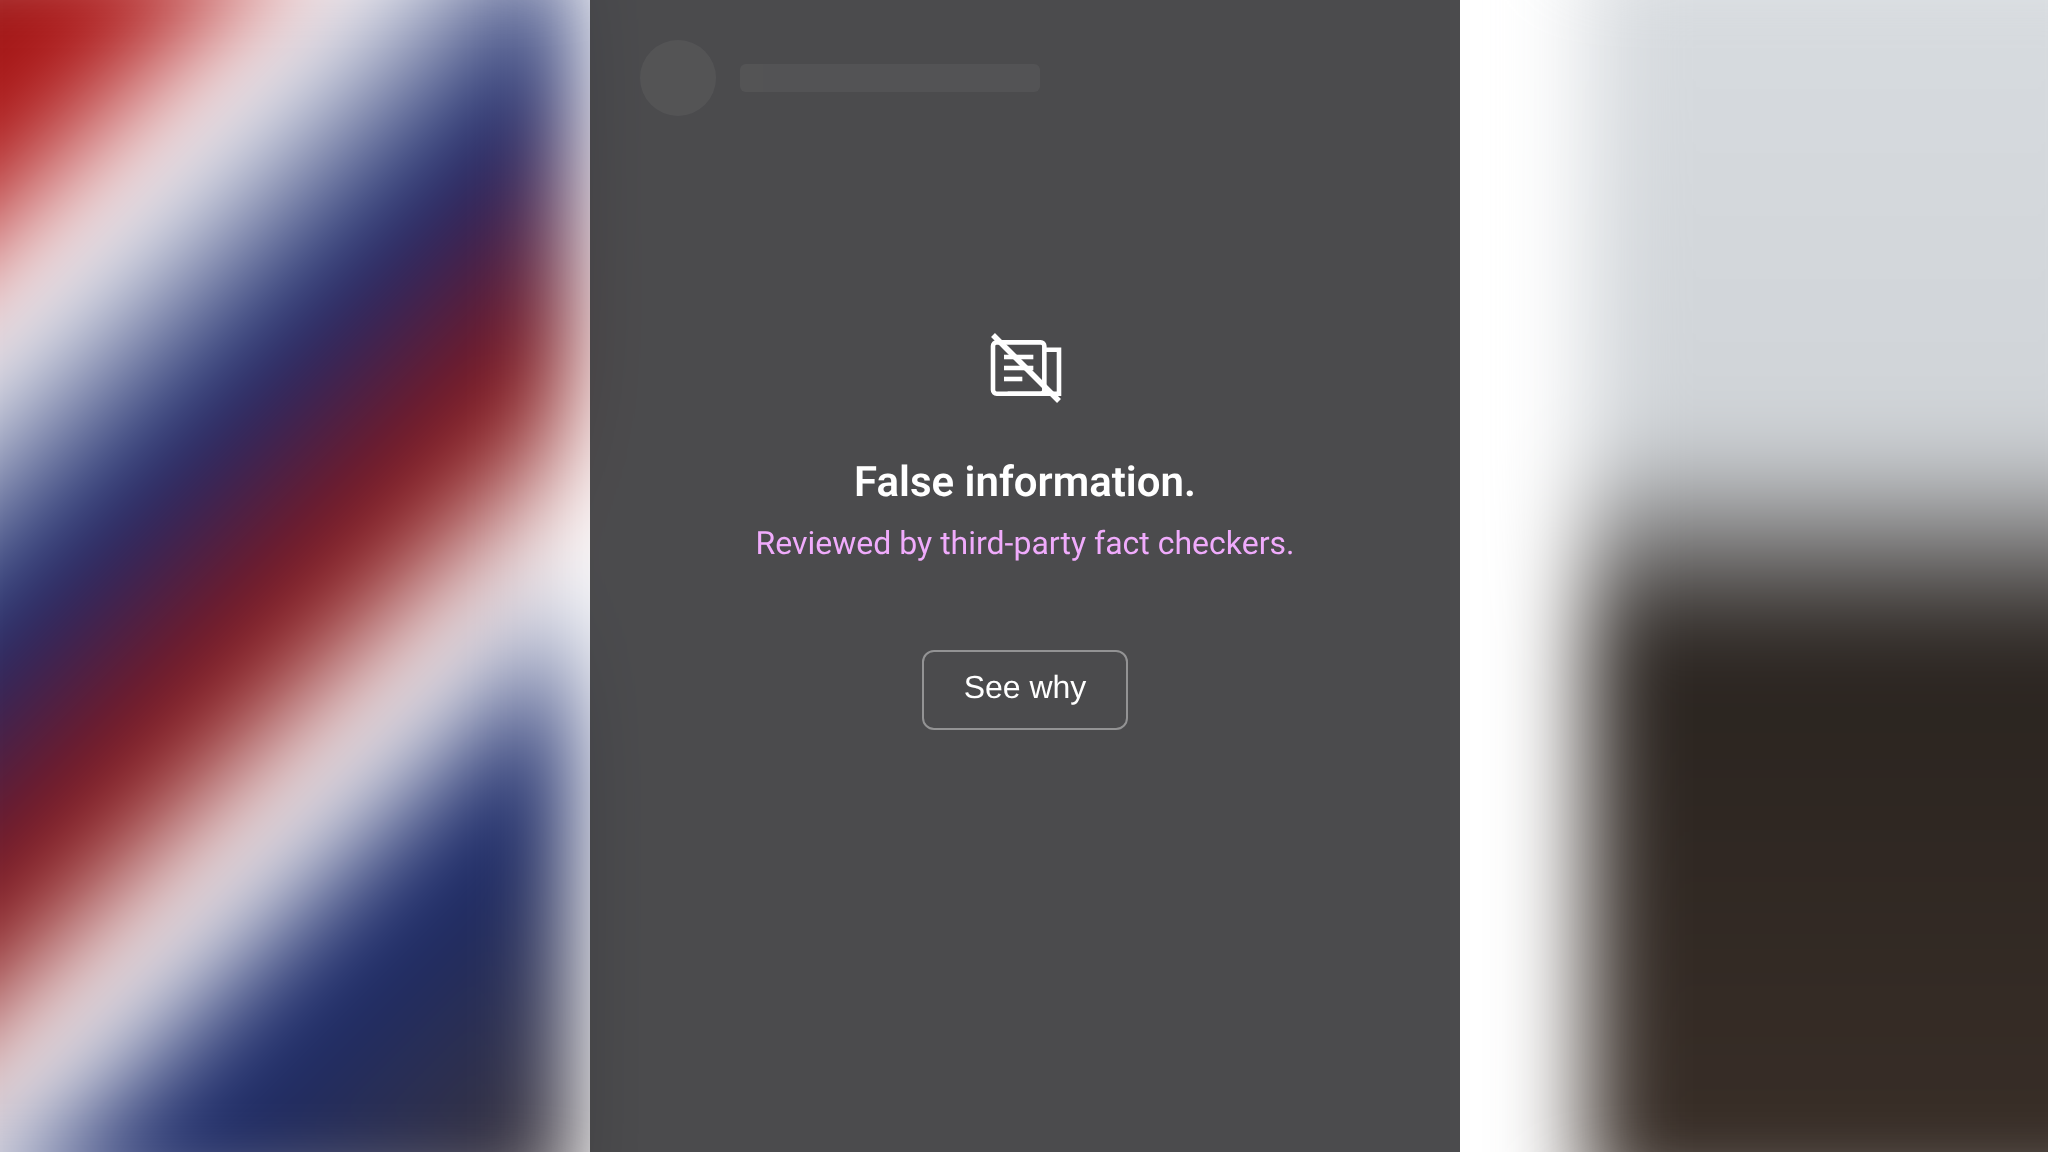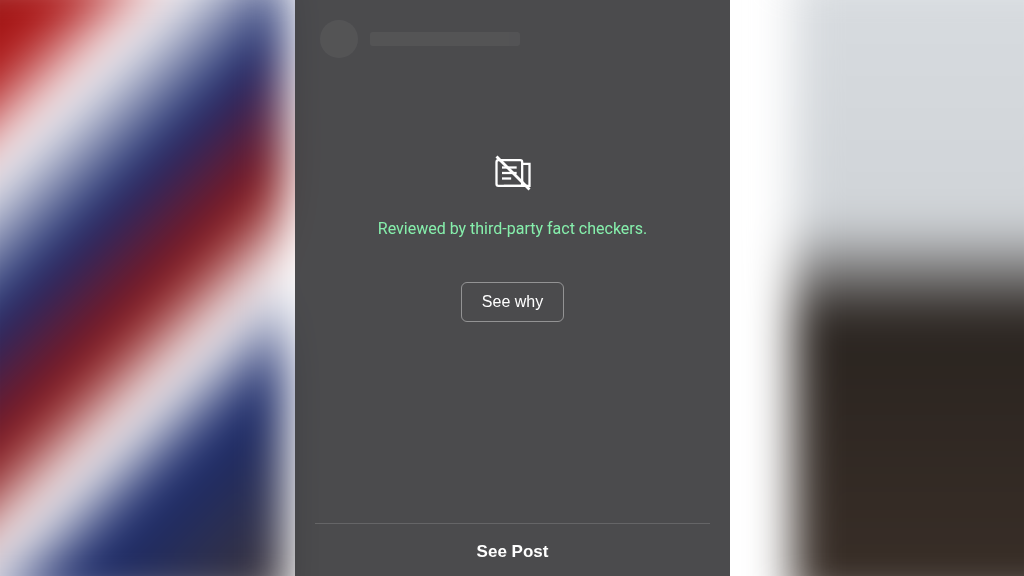--- a/index.html
+++ b/index.html
@@ -98,21 +98,21 @@
       height: 44px;
     }
     .title {
       color: #ffffff;
       font-size: 21px;
       font-weight: 600;
       margin-bottom: 8px;
       text-align: center;
     }
     .subtitle {
-      color: #86efac;
+      color: #f0abfc;
       font-size: 16px;
       font-weight: 400;
       margin-bottom: 44px;
       text-align: right;
     }
     .see-why-button {
       background: transparent;
       border: 1px solid rgba(255, 255, 255, 0.4);
       color: #ffffff;
       font-size: 16px;
@@ -155,20 +155,18 @@
     <div class="icon-wrapper">
       <svg viewBox="0 0 48 48" fill="none" stroke="#ffffff" stroke-width="2.5">
         <rect x="6" y="10" width="28" height="28" rx="2" fill="none"></rect>
         <path d="M34 14 L42 14 L42 38 L14 38" fill="none"></path>
         <line x1="12" y1="18" x2="28" y2="18"></line>
         <line x1="12" y1="24" x2="28" y2="24"></line>
         <line x1="12" y1="30" x2="22" y2="30"></line>
         <line x1="6" y1="6" x2="42" y2="42" stroke-width="3"></line>
       </svg>
     </div>
+    <div class="title">False information.</div>
     <div class="subtitle">Reviewed by third-party fact checkers.</div>
     <button class="see-why-button">See why</button>
   </div>
 
-  <div class="footer">
-    <button class="see-post-link">See Post</button>
-  </div>
 </div>
 
 </body></html>

